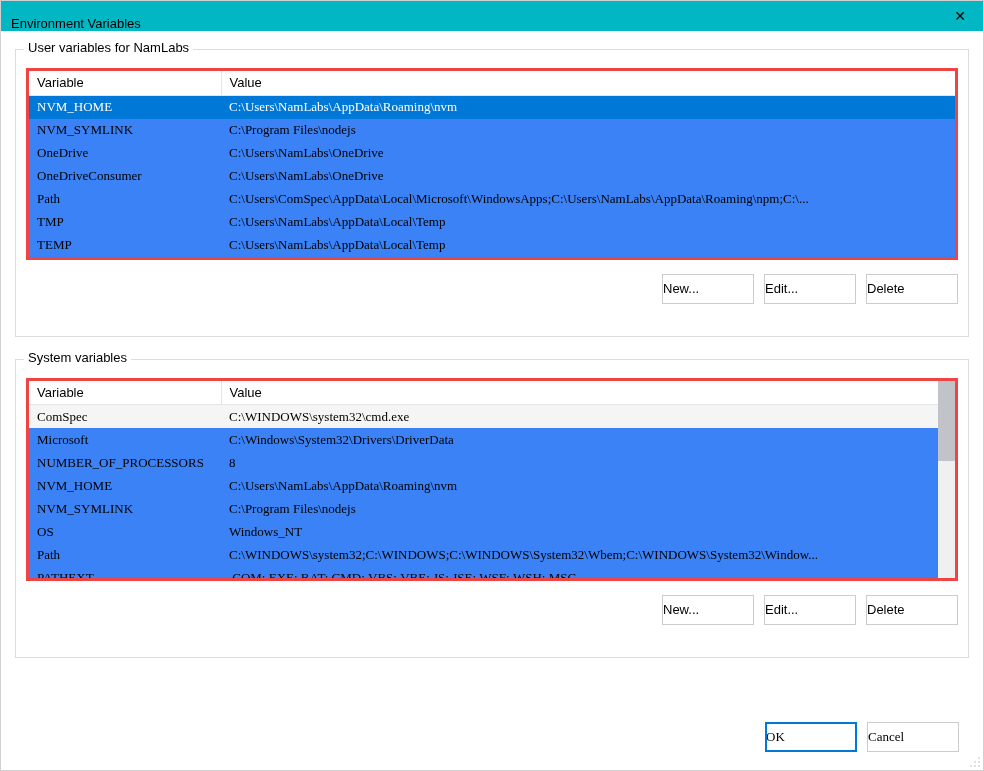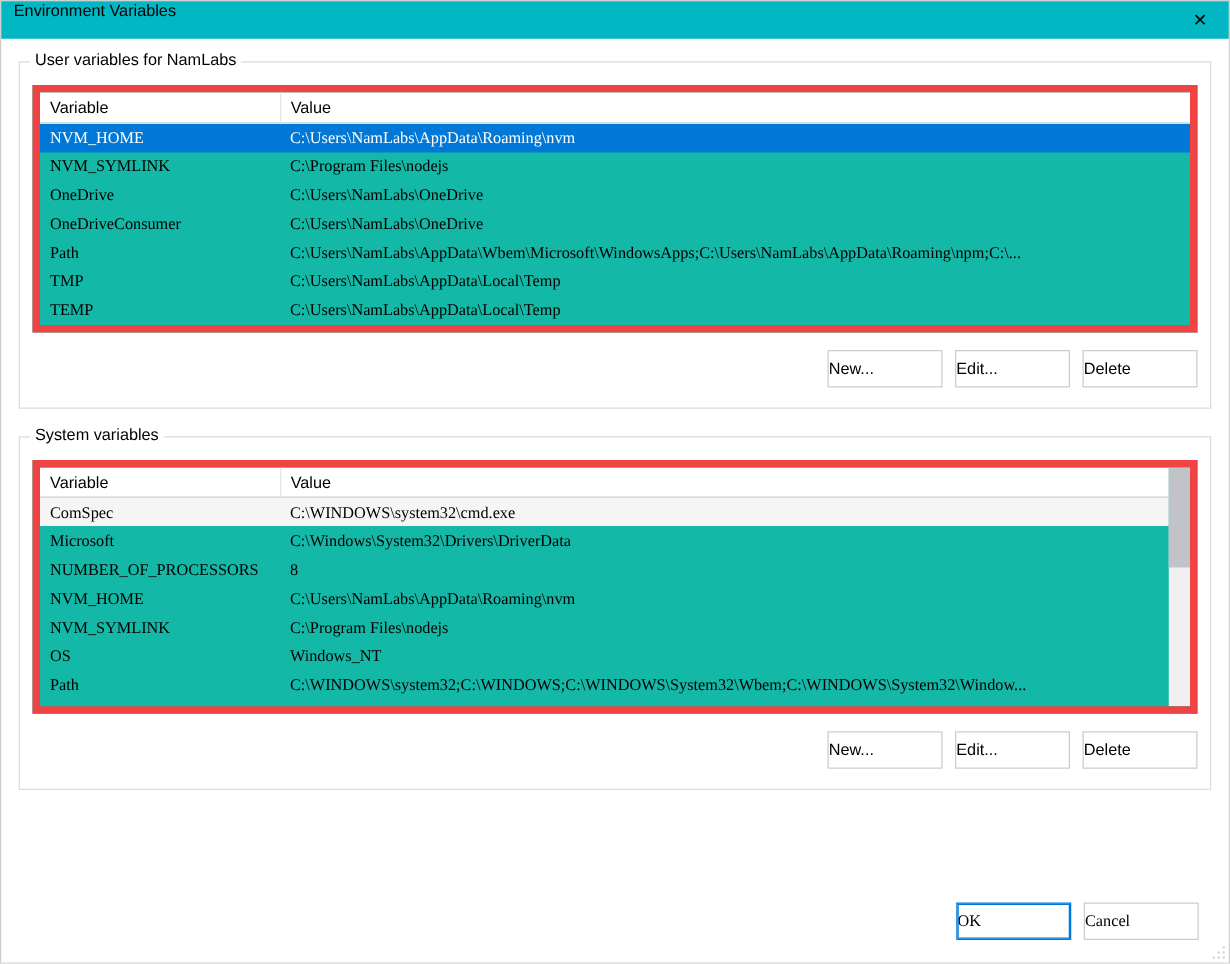--- a/index.html
+++ b/index.html
@@ -16,21 +16,21 @@
     background: #ffffff;
     display: flex;
     flex-direction: column;
     border: 1px solid #d0d0d0;
     position: relative;
   }
   .titlebar {
     height: 30px;
     background: #00b7c3;
     display: flex;
-    align-items: flex-start;
+    align-items: flex-end;
     justify-content: space-between;
     padding-left: 10px;
     color: #000;
   }
   .titlebar .title { font-size: 13px; }
   .titlebar .controls {
     display: flex;
     height: 100%;
   }
   .titlebar .ctrl {
@@ -43,35 +43,35 @@
   }
   .body {
     flex: 1;
     padding: 18px 14px 14px 14px;
     display: flex;
     flex-direction: column;
   }
   .groupbox {
     border: 1px solid #dcdcdc;
     position: relative;
-    padding: 18px 10px 16px 10px;
+    padding: 18px 10px 32px 10px;
     margin-bottom: 22px;
   }
   .groupbox-label {
     position: absolute;
     top: -10px;
     left: 8px;
     background: #ffffff;
     padding: 0 4px;
     font-size: 13px;
     color: #000;
   }
   .table-wrap {
-    border: 6px solid #ef4444;
-    background: #14b8a6;
+    border: 3px solid #ef4444;
+    background: #3b82f6;
     width: 100%;
   }
   .table-wrap.scroll {
     height: 203px;
     overflow: hidden;
     position: relative;
   }
   .fake-scrollbar-track {
     position: absolute;
     right: 0; top: 0;
@@ -203,21 +203,21 @@
               <tr>
                 <td>OneDrive</td>
                 <td>C:\Users\NamLabs\OneDrive</td>
               </tr>
               <tr>
                 <td>OneDriveConsumer</td>
                 <td>C:\Users\NamLabs\OneDrive</td>
               </tr>
               <tr>
                 <td>Path</td>
-                <td>C:\Users\NamLabs\AppData\Wbem\Microsoft\WindowsApps;C:\Users\NamLabs\AppData\Roaming\npm;C:\...</td>
+                <td>C:\Users\ComSpec\AppData\Local\Microsoft\WindowsApps;C:\Users\NamLabs\AppData\Roaming\npm;C:\...</td>
               </tr>
               <tr>
                 <td>TMP</td>
                 <td>C:\Users\NamLabs\AppData\Local\Temp</td>
               </tr>
               <tr>
                 <td>TEMP</td>
                 <td>C:\Users\NamLabs\AppData\Local\Temp</td>
               </tr>
             </tbody>

